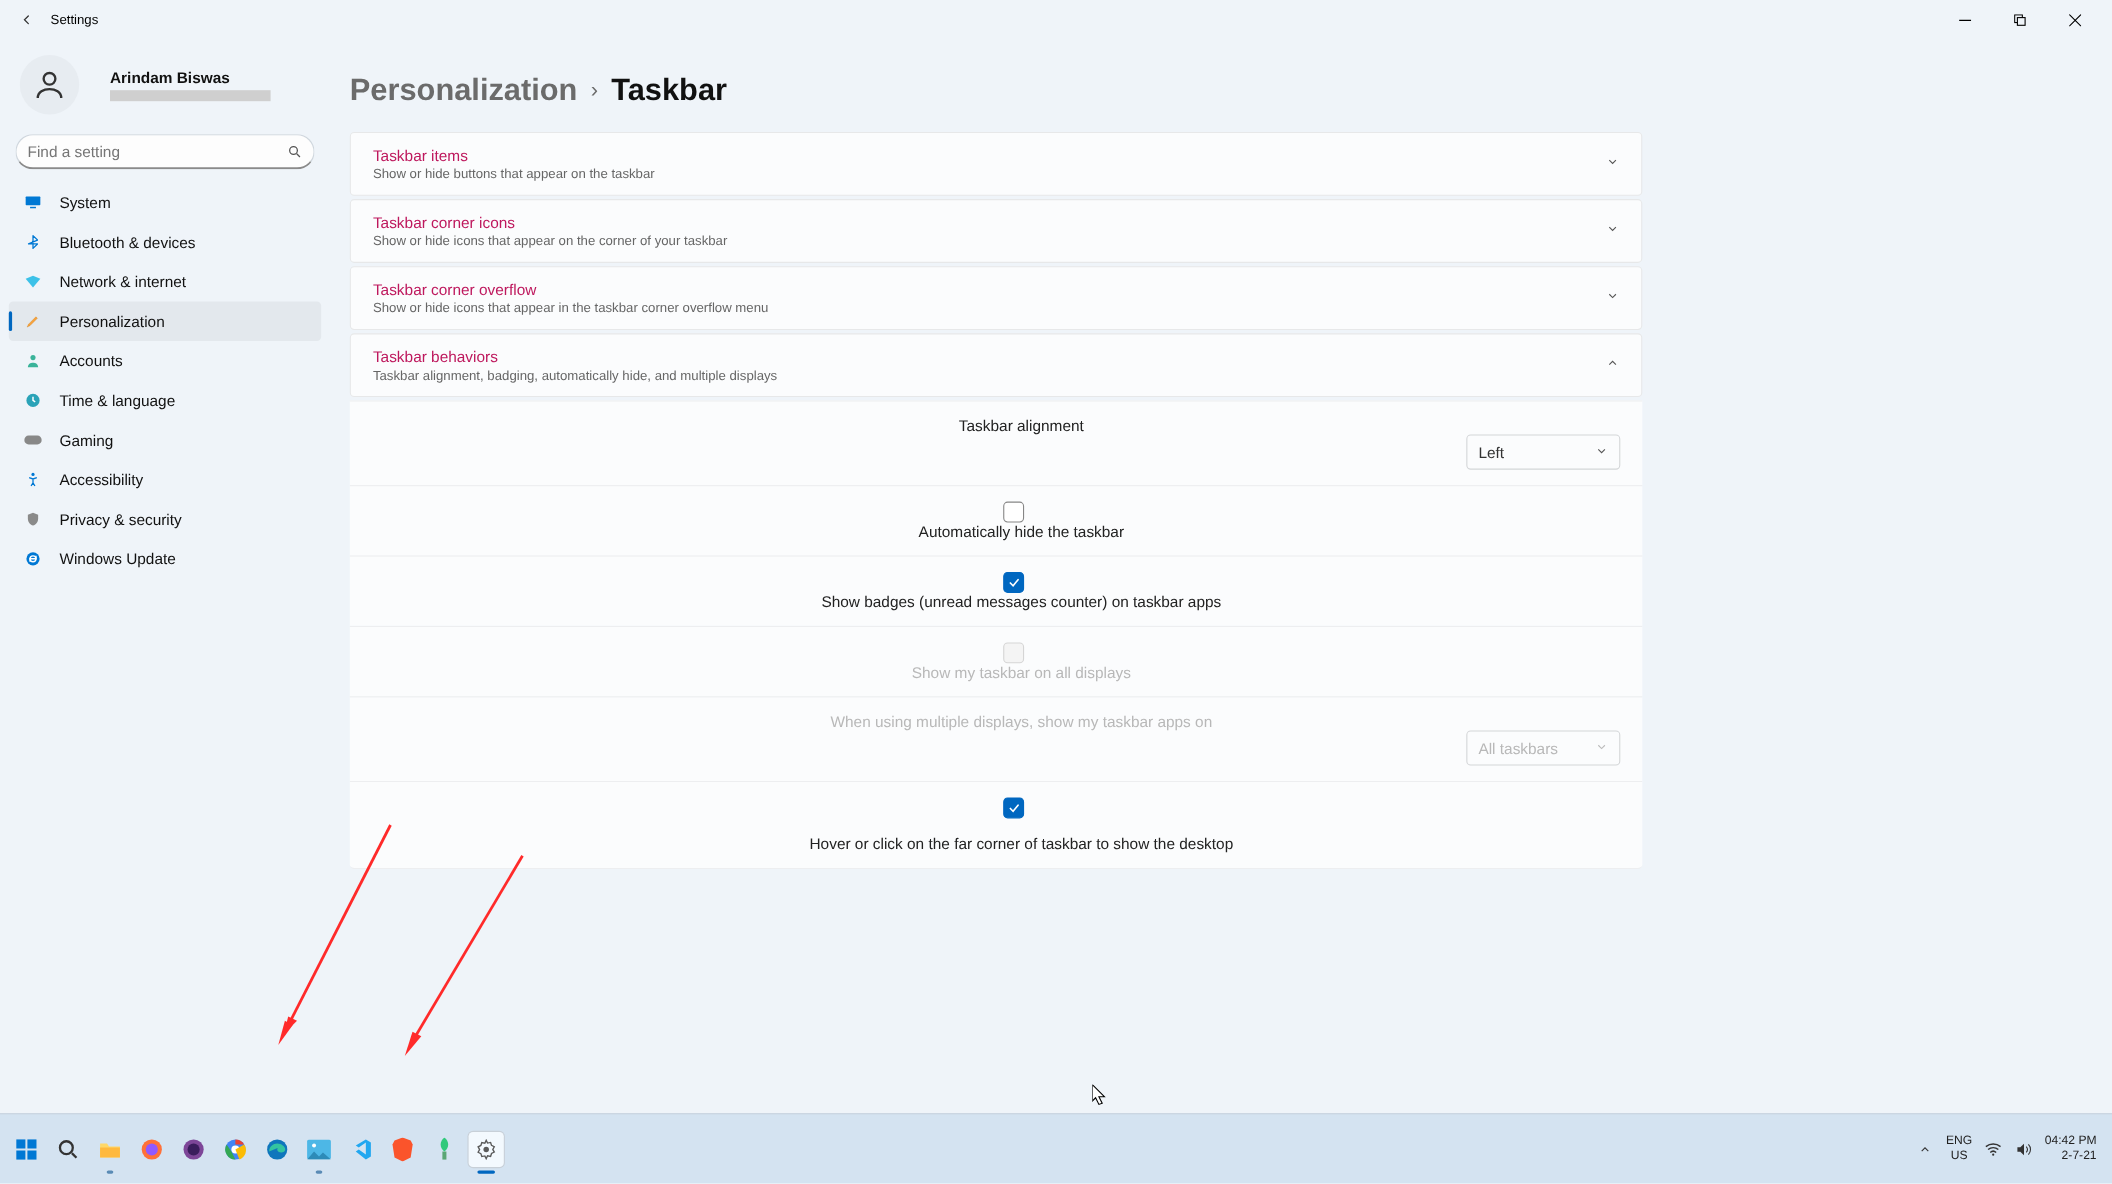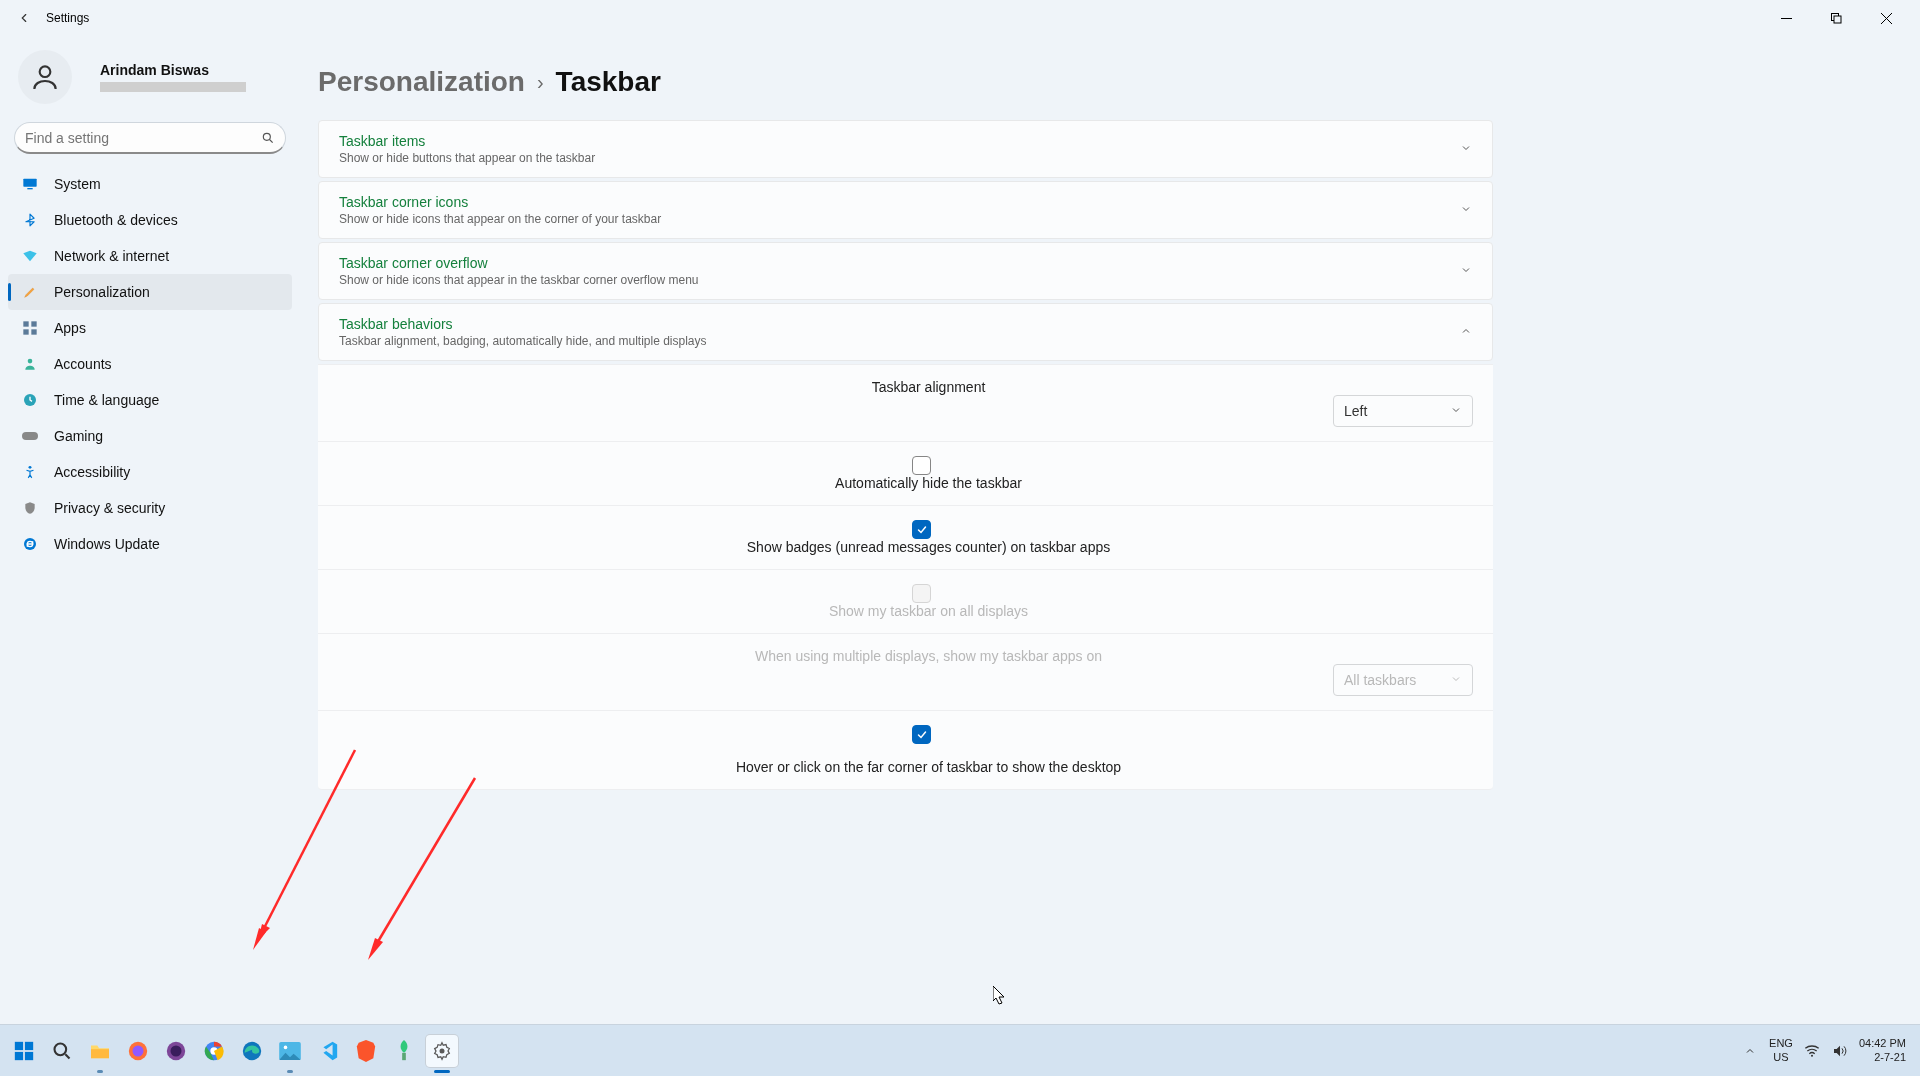--- a/index.html
+++ b/index.html
@@ -33,38 +33,38 @@
 
 
 .content { flex: 1; padding: 30px 40px 0 18px; overflow-y: auto; position: relative; }
 .breadcrumb { display: flex; align-items: center; gap: 12px; margin-bottom: 22px; }
 .crumb-parent { font-size: 28px; font-weight: 600; color: #6b6b6b; }
 .crumb-sep { font-size: 20px; color: #6b6b6b; }
 .crumb-current { font-size: 28px; font-weight: 600; color: #111; }
 
 .card { background: #fbfcfd; border: 1px solid #e7e8e9; border-radius: 4px; margin-bottom: 3px; max-width: 1175px; }
 .card-head { display: flex; align-items: center; padding: 12px 20px; cursor: pointer; }
-.card-title { font-size: 14px; color: #15803d; }
+.card-title { font-size: 14px; color: #be185d; }
 .card-sub { font-size: 12px; color: #666; margin-top: 2px; }
 .chev { margin-left: auto; color: #555; }
 
 .behaviors-body { max-width: 1175px; }
 .row { display: flex; align-items: center; padding: 14px 20px 14px 66px; border-top: 1px solid #edeef0; background: #fbfcfd; flex-direction: column; }
 .row-label { font-size: 14px; color: #222; }
 .row.disabled .row-label { color: #b8b8b8; }
 .row.disabled .cbx { border-color: #d5d5d5; background: #f4f4f4; }
 .select-box { margin-left: auto; min-width: 140px; height: 32px; border: 1px solid #d4d6d8; border-radius: 4px; background: #fbfcfd; display: flex; align-items: center; padding: 0 10px; font-size: 14px; color: #333; }
 .row.disabled .select-box { color: #b8b8b8; }
 .select-box .chev2 { margin-left: auto; }
 .cbx { width: 19px; height: 19px; border-radius: 4px; border: 1px solid #868686; background: #fff; margin-right: 14px; display: flex; align-items: center; justify-content: center; flex-shrink: 0; }
 .cbx.checked { background: #0067c0; border-color: #0067c0; }
 .cbx.checked svg { stroke: #fff; }
 
 
-.taskbar { position: absolute; bottom: 0; left: 0; right: 0; height: 52px; background: #d4e3f1; display: flex; align-items: center; padding: 0 8px; border-top: 1px solid #c8d3de; }
+.taskbar { position: absolute; bottom: 0; left: 0; right: 0; height: 64px; background: #d4e3f1; display: flex; align-items: center; padding: 0 8px; border-top: 1px solid #c8d3de; }
 .tb-icons { display: flex; gap: 6px; }
 .tb-icon { width: 32px; height: 32px; border-radius: 4px; display: flex; align-items: center; justify-content: center; cursor: pointer; position: relative; }
 .tb-icon.active { background: #f3f9fe; box-shadow: 0 0 0 1px #c8d0d8; }
 .tb-icon .dot { position: absolute; bottom: -6px; width: 6px; height: 3px; background: #5a8bb5; border-radius: 2px; }
 .tray { margin-left: auto; display: flex; align-items: center; gap: 10px; font-size: 12px; color: #222; }
 .tray .lang { text-align: center; line-height: 1.2; font-size: 11px; }
 .tray .clock { text-align: right; line-height: 1.2; font-size: 11px; padding-right: 6px; }
 .tray-ic { display: flex; align-items: center; justify-content: center; width: 18px; height: 18px; }
 
 
@@ -153,31 +153,20 @@
           </span>
           <span>Network &amp; internet</span>
         </li>
       <li class="nav-item active">
           <span class="nic">
             <svg width="16" height="16" viewBox="0 0 24 24">
               <path d="M4 20l4-2 10-10-2-2L6 16l-2 4z" fill="#f7a23b" stroke="#d17912" stroke-width="0.5"></path>
             </svg>
           </span>
           <span>Personalization</span>
-        </li>
-      <li class="nav-item">
-          <span class="nic">
-            <svg width="16" height="16" viewBox="0 0 24 24">
-              <rect x="2" y="2" width="8" height="8" fill="#5b7a99"></rect>
-              <rect x="14" y="2" width="8" height="8" fill="#5b7a99"></rect>
-              <rect x="2" y="14" width="8" height="8" fill="#5b7a99"></rect>
-              <rect x="14" y="14" width="8" height="8" fill="#5b7a99"></rect>
-            </svg>
-          </span>
-          <span>Apps</span>
         </li>
       <li class="nav-item">
           <span class="nic">
             <svg width="14" height="16" viewBox="0 0 24 24">
               <circle cx="12" cy="7" r="4" fill="#3ab39a"></circle>
               <path d="M4 22c0-5 4-7 8-7s8 2 8 7z" fill="#3ab39a"></path>
             </svg>
           </span>
           <span>Accounts</span>
         </li>

